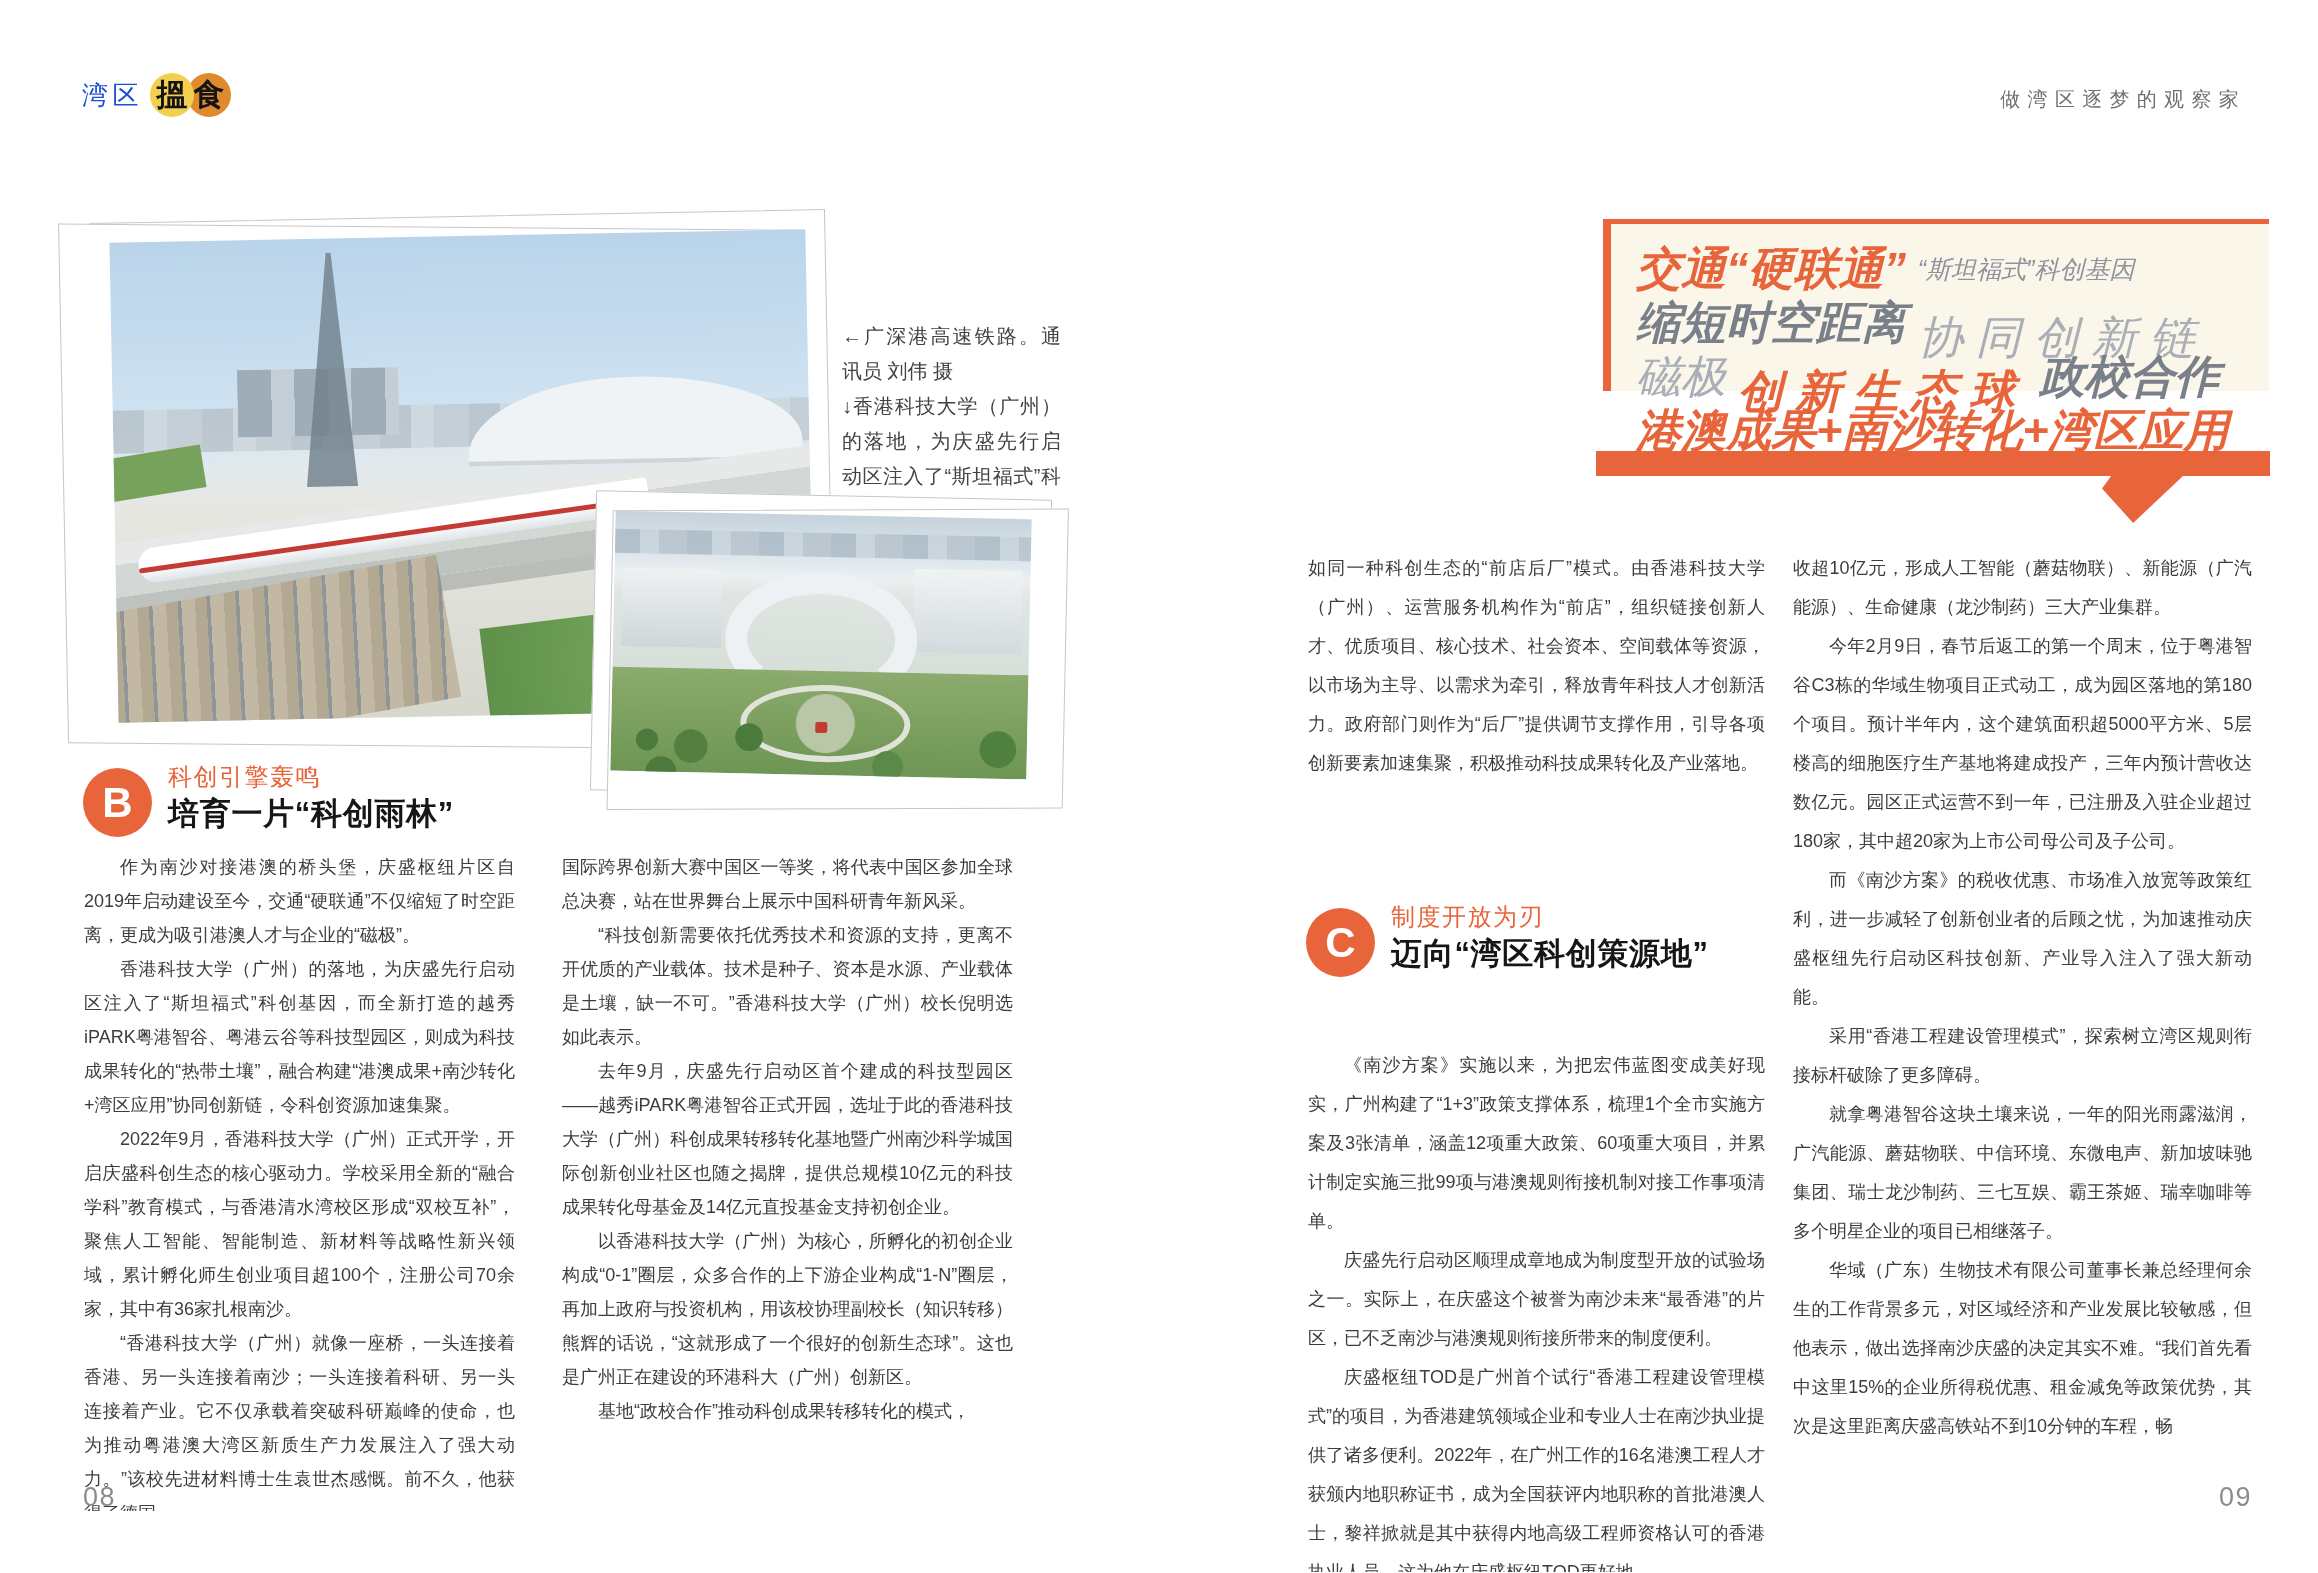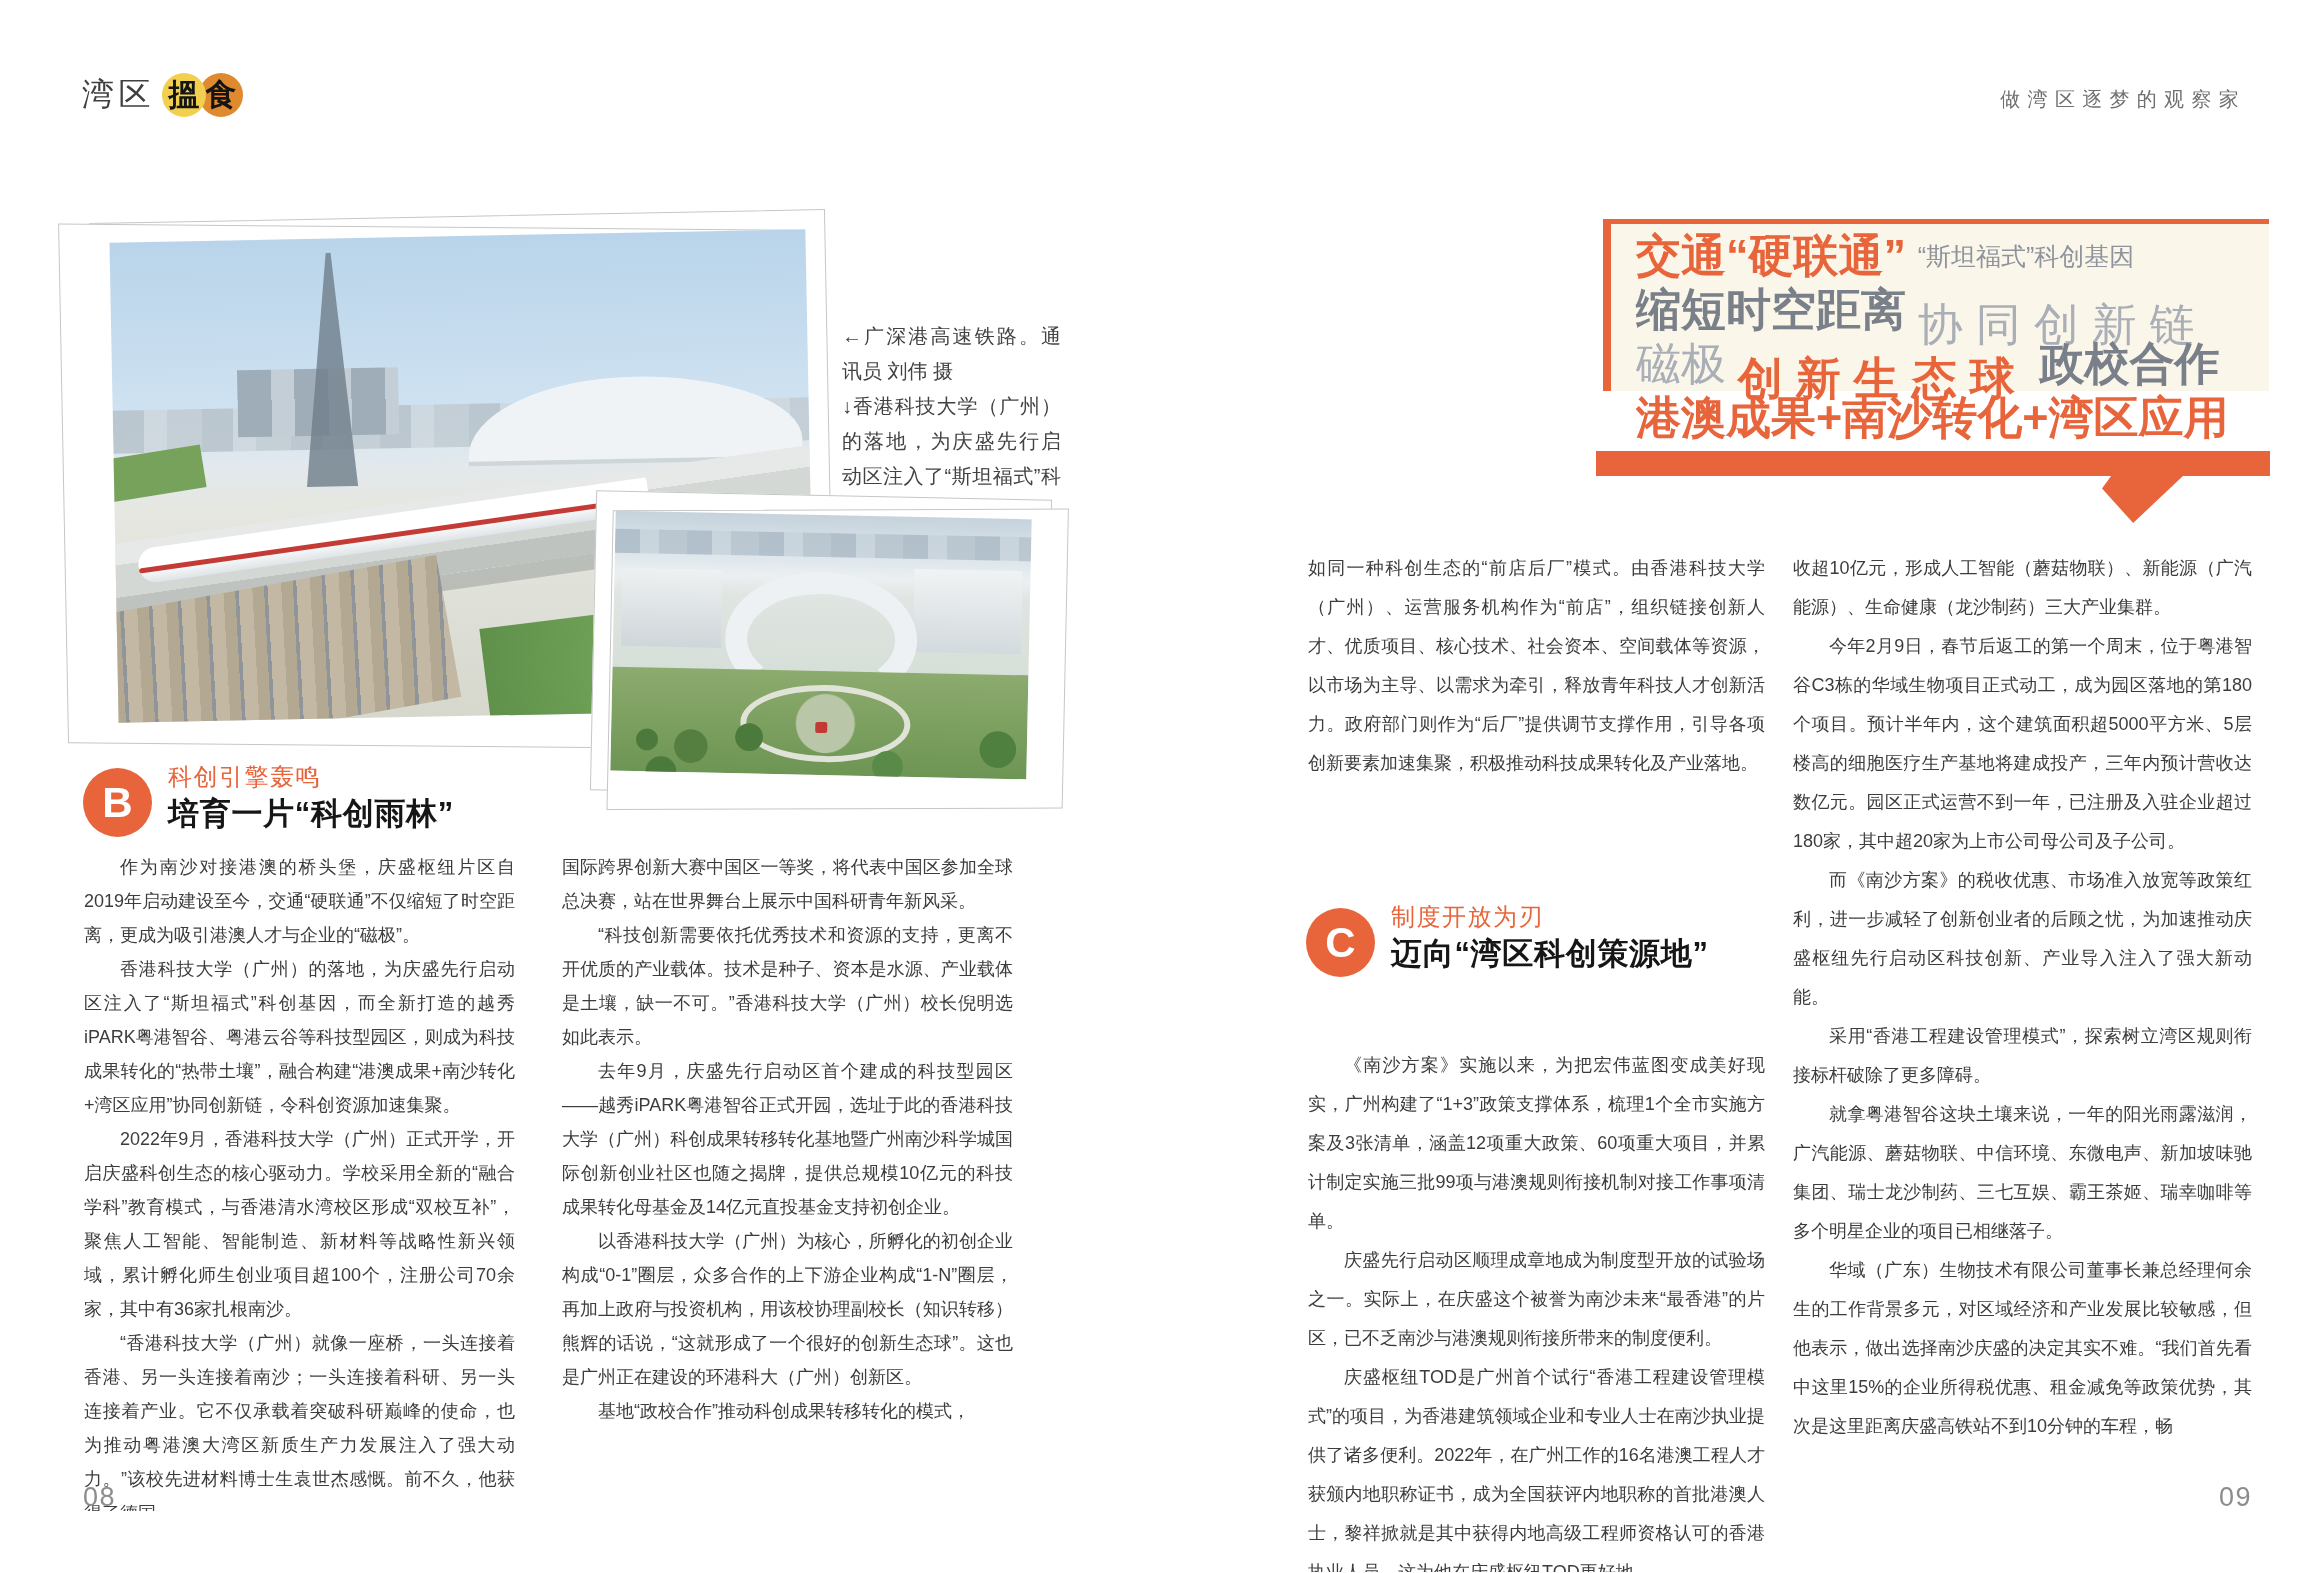--- a/index.html
+++ b/index.html
@@ -8,21 +8,21 @@
     --text:#3c3c3c; --muted:#8c8c8c; --frame:#c6c6c6;
   }
   html,body{margin:0;padding:0;}
   body{
     width:2319px;height:1574px;position:relative;background:#ffffff;
     font-family:"Liberation Sans","DejaVu Sans",sans-serif;color:var(--text);
     overflow:hidden;
   }
   
   .hdr-left{position:absolute;left:82px;top:73px;display:flex;align-items:center;}
-  .brand-txt{font-size:32px;color:#404040;letter-spacing:4.4px;font-weight:500;}
+  .brand-txt{font-size:26px;color:#1d4ed8;letter-spacing:4.4px;font-weight:500;}
   .badge{width:44px;height:44px;border-radius:50%;display:inline-flex;align-items:center;justify-content:center;
     font-size:31px;font-weight:900;color:#141414;}
   .badge.y{background:var(--badge_yellow);margin-left:7.3px;z-index:1;}
   .badge.o{background:var(--badge_orange);margin-left:-7.3px;}
   .hdr-slogan{position:absolute;right:73px;top:86px;font-size:20px;color:#6f6f6f;letter-spacing:7.3px;}
   
   .pframe{position:absolute;background:#fff;border:1.5px solid var(--frame);padding:19px;box-sizing:border-box;}
   .pframe::before{content:"";position:absolute;left:-32px;top:8.8px;width:100%;height:100%;
     border:1.5px solid var(--frame);transform:skewY(1.6deg);z-index:-1;background:#fff;}
   .pf1{left:94px;top:216px;width:736px;height:520px;transform:rotate(-1.1deg);z-index:2;}
@@ -80,21 +80,21 @@
   .colr .para{line-height:39px;}
   .para.ind{text-indent:2em;}
   .c1{left:84px;top:850px;width:431px;height:661px;}
   .c2{left:562px;top:850px;width:451px;height:661px;}
   .c3a{left:1308px;top:549px;width:457px;height:365px;}
   .c3b{left:1308px;top:1046px;width:457px;height:526px;}
   .c4{left:1793px;top:549px;width:459px;height:964px;}
   
   .tbox{position:absolute;left:1603px;top:219px;width:666px;height:172px;background:var(--cream);
     border-left:8.8px solid var(--orange);border-top:5.8px solid var(--orange);box-sizing:border-box;
-    padding:5px 0 0 25px;}
+    padding:18px 0 0 25px;font-style:italic;}
   .tl{height:54px;display:flex;align-items:center;white-space:nowrap;}
   .tl .seg{font-size:45px;}
   .tl .seg + .seg{margin-left:11.7px;}
   .seg.ob{color:var(--orange);font-weight:900;}
   .seg.gb{color:var(--title_gray);font-weight:900;}
   .seg.gm{color:#8e939c;font-weight:500;font-size:25px;}
   .seg.gt{color:var(--title_light);font-weight:300;}
   .seg.sp{letter-spacing:13px;margin-top:29px;}
   .tbar{position:absolute;left:1596px;top:451px;width:674px;height:25px;background:var(--orange);}
   .ttail{position:absolute;left:2102px;top:475px;width:82px;height:48px;background:var(--orange);

